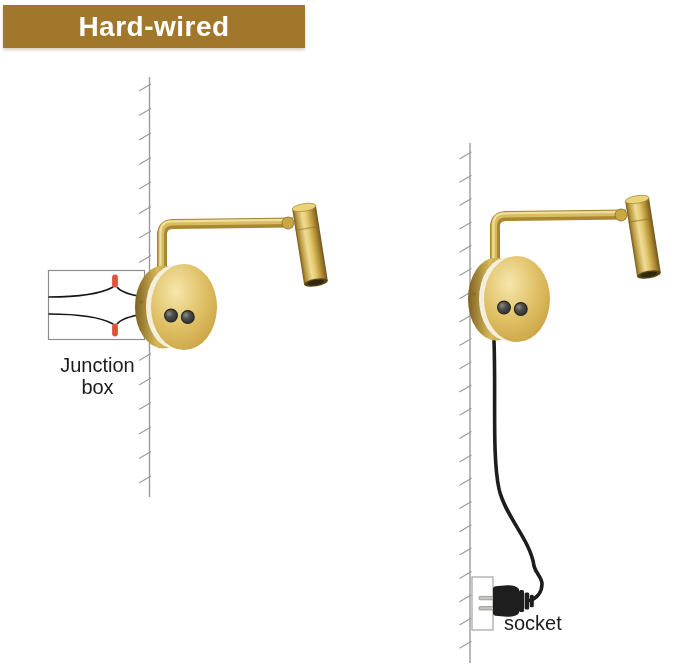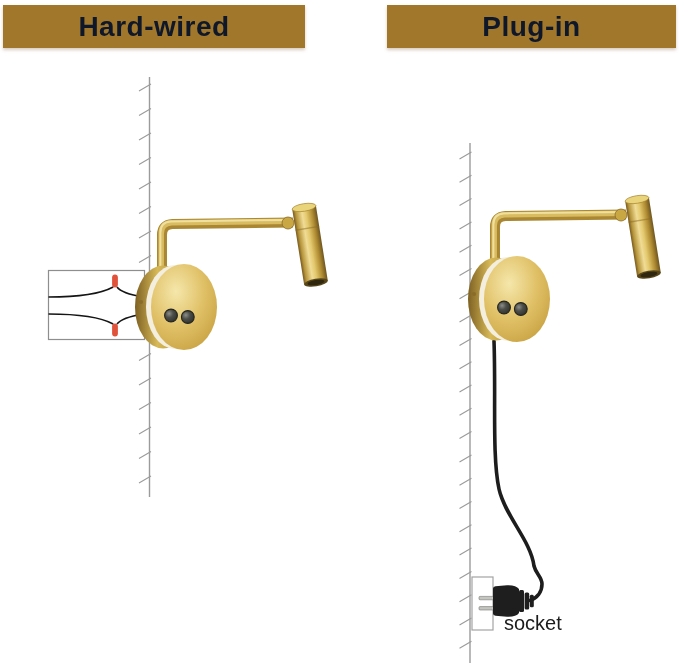--- a/index.html
+++ b/index.html
@@ -3,41 +3,40 @@
 <meta charset="utf-8">
 <style>
   html,body{margin:0;padding:0;background:#fff;}
   .stage{
     position:relative;width:679px;height:668px;background:#ffffff;
     font-family:"Liberation Sans",sans-serif;overflow:hidden;
   }
   .hdr{
     position:absolute;top:5px;height:43px;
     display:flex;align-items:center;justify-content:center;
-    background:#A1782B;color:#0f172a;
+    background:#A1782B;color:#ffffff;
     font-weight:bold;font-size:28px;letter-spacing:0.5px;
     box-shadow:0 2px 3px rgba(150,105,75,0.35);
   }
   .hdr-left{left:3px;width:302px;}
   .hdr-right{left:387px;width:289px;}
   .diagram-svg{position:absolute;left:0;top:0;}
   .anno{
     position:absolute;color:#1b1b1b;font-size:20px;line-height:22px;
     white-space:pre-line;
   }
   .anno-junction{left:40px;top:354px;width:115px;text-align:center;}
   .anno-socket{left:504px;top:612px;text-align:right;}
 </style>
 </head>
 <body>
 
 <div class="stage">
 
   <div class="hdr hdr-left">Hard-wired</div>
-  <div class="hdr hdr-right">Plug-in</div>
 
   <svg class="diagram-svg" width="679" height="668" viewBox="0 0 679 668">
     <defs>
       <linearGradient id="sideGrad" x1="0" y1="0" x2="1" y2="0">
         <stop offset="0" stop-color="#7E6122"></stop>
         <stop offset="0.4" stop-color="#D7B958"></stop>
         <stop offset="1" stop-color="#A8852F"></stop>
       </linearGradient>
       <radialGradient id="faceGrad" cx="0.38" cy="0.32" r="0.95">
         <stop offset="0" stop-color="#F5E7AB"></stop>
@@ -119,15 +118,17 @@
     <g>
       <rect x="479" y="596.4" width="15" height="3.4" rx="1" fill="#C4C4C0" stroke="#76766E" stroke-width="0.6"></rect>
       <rect x="479" y="606.6" width="15" height="3.4" rx="1" fill="#C4C4C0" stroke="#76766E" stroke-width="0.6"></rect>
       <path d="M493,588.5 Q493,586.5 495.5,586.3 L507,585.2 Q516,584.8 519,589 L519,613 Q516,617.2 507,616.8 L495.5,615.7 Q493,615.5 493,613.5 Z" fill="#1E1E1E"></path>
       <rect x="519" y="590" width="5" height="22" rx="1.5" fill="#1E1E1E"></rect>
       <rect x="524.6" y="592.5" width="4.6" height="17" rx="1.5" fill="#1E1E1E"></rect>
       <rect x="529.8" y="594.8" width="4" height="12.4" rx="1.5" fill="#1E1E1E"></rect>
     </g>
   </svg>
 
+  <div class="anno anno-junction">Junction
+box</div>
   <div class="anno anno-socket">socket</div>
 
 </div>
 
 </body></html>

